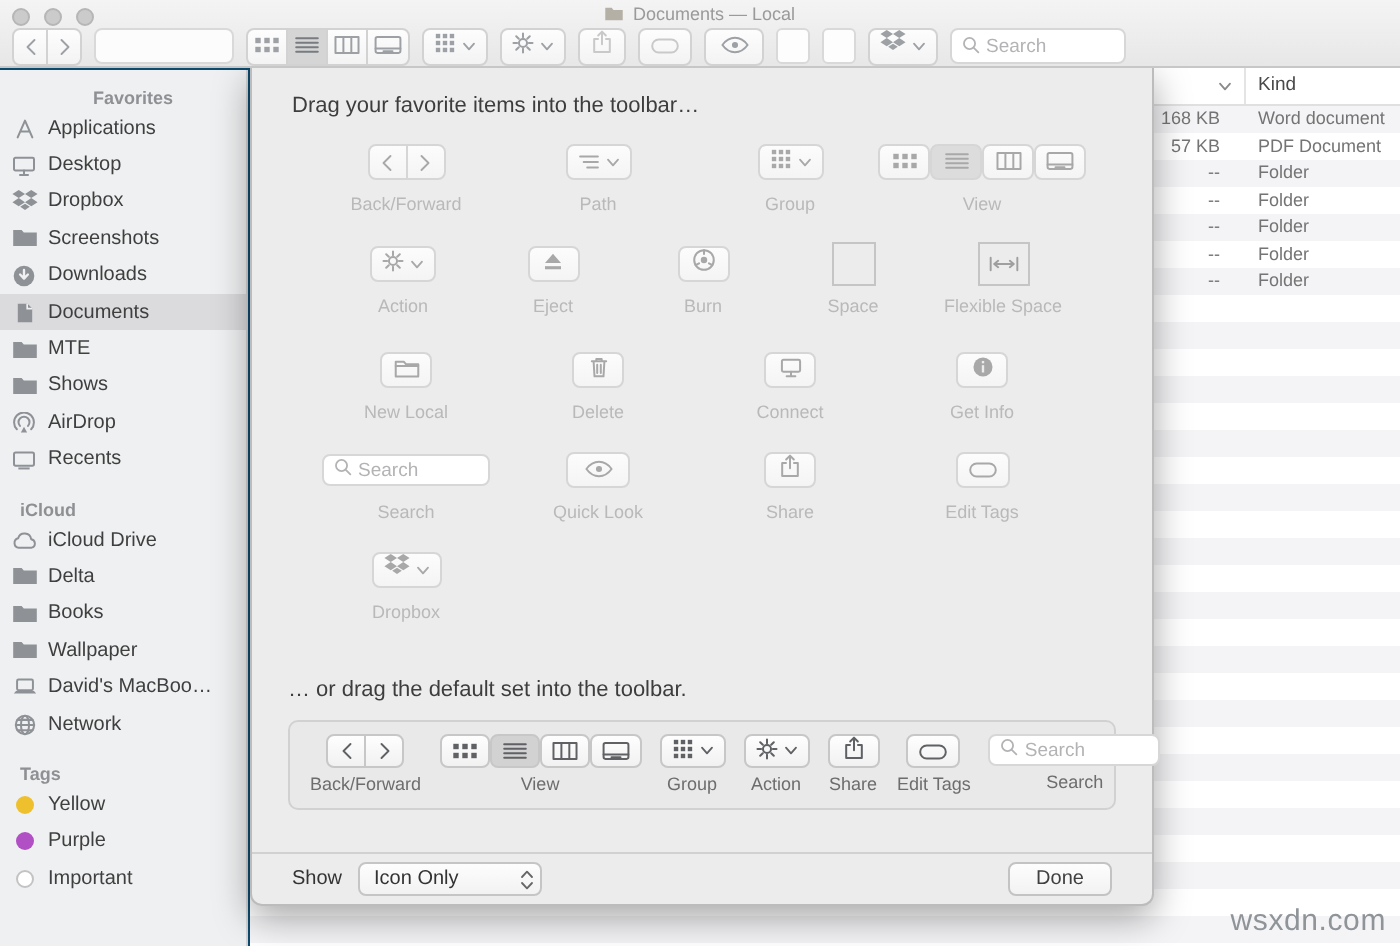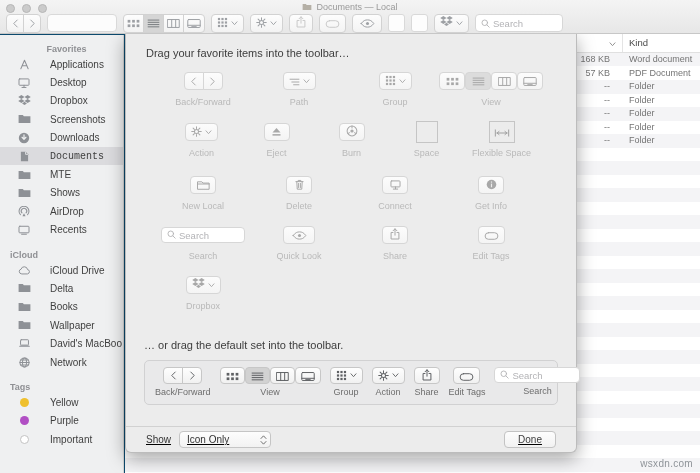--- a/index.html
+++ b/index.html
@@ -32,23 +32,23 @@
   .searchbox input { border:none; outline:none; background:transparent; flex:1; width:100%;
     font-size:9.5px; color:#555; font-family:inherit; }
   .searchbox input::placeholder { color:#b3b3b6; }
   .tb-search { width:88px; }
 
   
   .sidebar { position:absolute; left:0; top:35px; width:124px; bottom:0; background:#eff0f1;
     border-right:1px solid #d5d5d5; padding-top:4px; overflow:hidden; z-index:2; }
   .sb-head { font-size:9px; font-weight:bold; color:#8f9094; padding-left:10px; margin-top:10px; height:12px; line-height:12px; }
   .sb-head:first-child { margin-top:4px;text-align:center; }
-  .sb-item { height:18.4px; display:flex; align-items:center; gap:19px; padding-left:17px; font-size:10px; color:#3f3f3f; }
+  .sb-item { height:18.4px; display:flex; align-items:center; gap:5px; padding-left:5px; font-size:10px; color:#3f3f3f; }
   .sb-item .ic { width:14px; height:13px; color:#8e9196; display:inline-flex; align-items:center; justify-content:center; flex:none; }
-  .sb-item.sel { background:#dbdbde;font-family:Liberation Mono, monospace; }
+  .sb-item.sel { background:#dbdbde; }
   .sb-item .dot { width:9px; height:9px; border-radius:50%; margin:0 2.5px; flex:none; }
   .sb-item .lbl { white-space:nowrap; }
 
   
   .content { position:absolute; left:125px; top:35px; right:0; bottom:0; background:#fff; }
   .lst-head { position:absolute; top:-1px; left:0; right:0; height:19px; background:#fff;
     border-bottom:1px solid #e0e0e0; font-size:9.5px; color:#4a4a4a; z-index:1; }
   .lst-head .sort { position:absolute; left:484px; top:4px; color:#8a8a8a; }
   .lst-head .kindh { position:absolute; left:504px; top:3px; }
   .lst-head .coldiv { position:absolute; left:497px; top:0; bottom:0; width:1px; background:#e4e4e4; }
@@ -83,30 +83,30 @@
   .dpanel { position:absolute; left:18px; top:326px; width:414px; height:45px; background:#e9e9ea;
     border:1px solid #d1d1d2; border-radius:5px; display:flex; align-items:flex-start;
     padding:6px 8px 0 10px; gap:9px; }
   .dgroup { display:flex; flex-direction:column; align-items:center; gap:3px; }
   .dgroup .sbtn { color:#5f6164; background:linear-gradient(#fefefe,#f1f1f1); border-color:#c7c7c7; height:17px; }
   .dgroup .segs .sbtn { min-width:18px; }
   .dgroup .segs .sbtn.sel { background:#d2d2d2; }
   .dcap { font-size:9px; color:#6d6d6d; white-space:nowrap; }
   .dpanel .searchbox { width:86px; height:16px; font-size:9.5px; }
   .bottombar { position:absolute; left:0; right:0; bottom:0; height:26px; border-top:1px solid #d1d1d1;
-    display:flex; align-items:center; padding:0 20px; gap:8px;text-decoration:underline; }
+    display:flex; align-items:center; padding:0 20px; gap:8px; }
   .show-label { font-size:10px; color:#343434; }
   .popup { width:92px; height:17px; background:linear-gradient(#fdfdfd,#f2f2f2); border:1px solid #c5c5c5;
     border-radius:4px; display:flex; align-items:center; justify-content:space-between;
     font-size:10px; color:#333; padding:0 3px 0 7px; }
   .popup .chv { color:#666; }
   .done-btn { margin-left:auto; width:52px; height:17px; background:linear-gradient(#fdfdfd,#f2f2f2);
     border:1px solid #c3c3c3; border-radius:4px; display:flex; align-items:center; justify-content:center;
     font-size:10px; color:#404040;text-align:right; }
-  .wm { position:absolute; right:7px; bottom:4px; font-size:10px; color:#8f9499; z-index:10; letter-spacing:.3px; }
+  .wm { position:absolute; right:7px; bottom:4px; font-size:15px; color:#8f9499; z-index:10; letter-spacing:.3px; }
 </style>
 </head>
 <body>
 
 <div class="stage">
 
   <div class="titlebar">
     <span class="tl" style="left:6px"></span>
     <span class="tl" style="left:22px"></span>
     <span class="tl" style="left:38px"></span>

